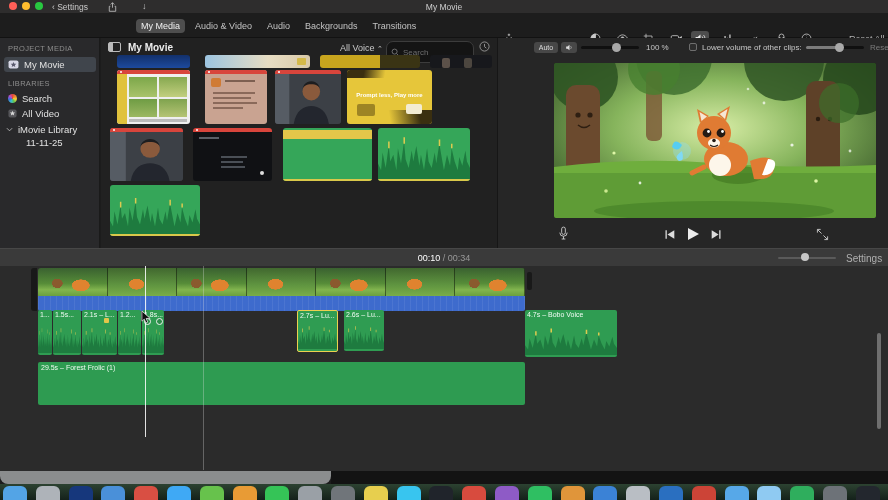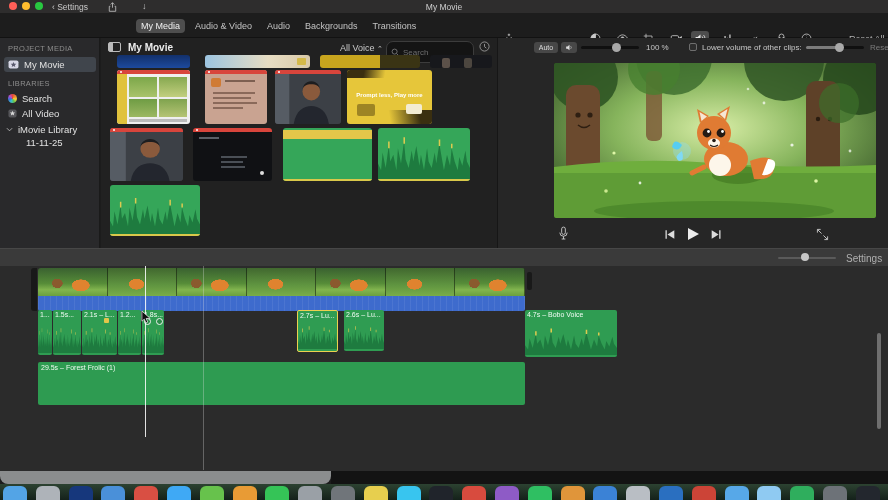--- a/index.html
+++ b/index.html
@@ -439,20 +439,21 @@
       <span class="tbtn" style="left:318px;top:4px">
         <svg width="13" height="13" viewBox="0 0 14 14" stroke="#c9c9c9" fill="none">
             <path d="M1.5 5V1.5H5M9 12.5h3.5V9"></path>
             <path d="M1.8 1.8L6 6M12.2 12.2L8 8"></path>
           </svg>
       </span>
     </div>
   </div>
 
   <div class="abs tltb">
+    <div class="timecode"><span>00:10</span> <span class="dim">/ 00:34</span></div>
     <span class="slider" style="left:778px;top:8px;width:58px;background:#5a5a5a;height:2px"></span>
     <span class="knob" style="left:801px;top:4px;width:8px;height:8px;background:#c8c8c8"></span>
     <span class="settings">Settings</span>
   </div>
 
   <div class="abs timeline">
     <span class="hndl" style="left:31px;top:2px;width:6px;height:43px;border-radius:3px 0 0 3px"></span>
     <div class="filmstrip">
         <div class="frame"></div>
         <div class="frame"></div>

